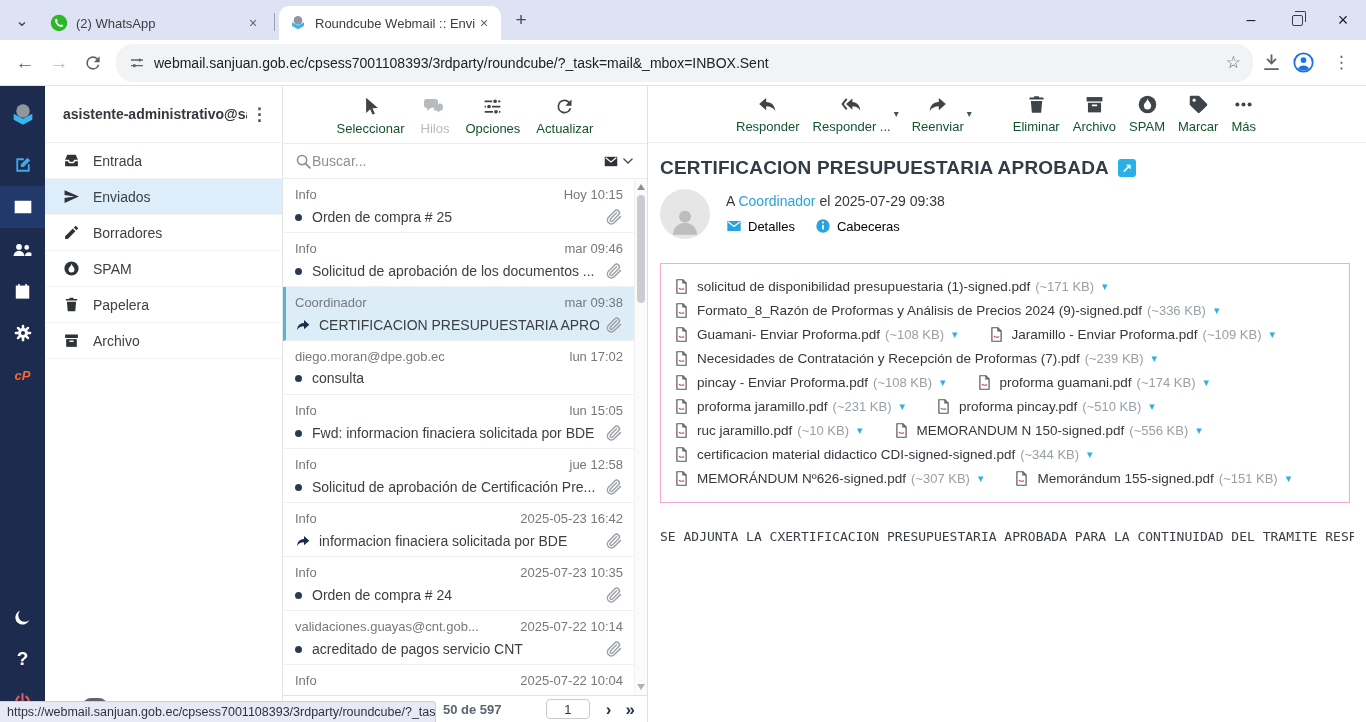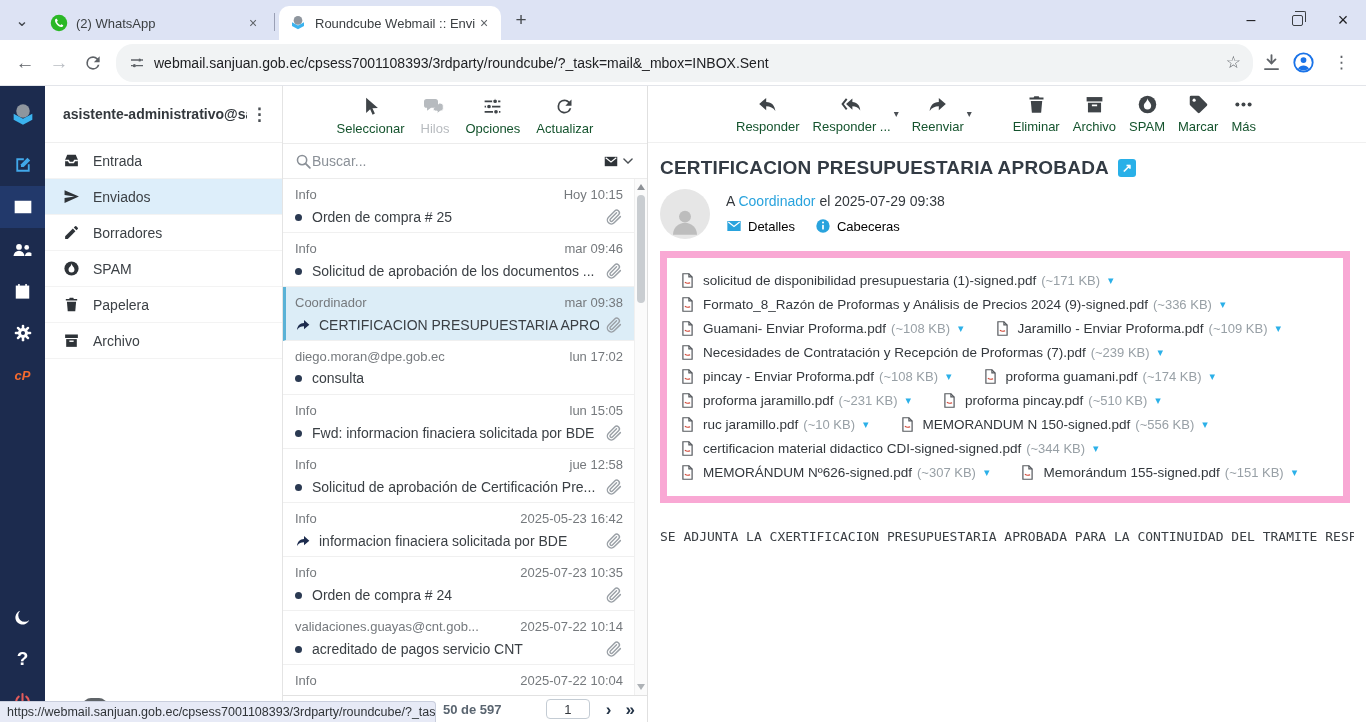--- a/index.html
+++ b/index.html
@@ -105,21 +105,21 @@
   .msg-head { display:flex; padding:8px 12px 4px 12px; }
   .avatar { width:50px; height:50px; border-radius:50%; background:#e6e6e6; display:flex; align-items:flex-end; justify-content:center; overflow:hidden; flex:none; }
   .avatar .ic { width:34px; height:34px; color:#bdbdbd; }
   .head-right { margin-left:16px; padding-top:4px; }
   .head-line1 { font-size:14px; color:#33383d; }
   .head-line1 .to-link { color:#29a3dd; }
   .head-line2 { display:flex; align-items:center; gap:20px; margin-top:9px; }
   .head-action { display:flex; align-items:center; gap:6px; color:#000000; font-size:13px; }
   .head-action .ic { width:16px; height:16px; color:#29a3dd; }
 
-  .attach-box { margin:8px 16px 0 12px; border:7px solid #f9a8d4; padding:7px 12px 8px 12px; }
+  .attach-box { margin:20px 16px 0 12px; border:1px solid #f9a8d4; padding:7px 12px 8px 12px; }
   .att-row { display:flex; align-items:center; gap:30px; margin:7px 0; }
   .att-item { display:inline-flex; align-items:center; min-width:0; }
   .att-item .ic.apdf { width:17px; height:17px; color:#55595e; margin-right:7px; flex:none; }
   .aname { font-size:13.5px; color:#33383d; white-space:nowrap; }
   .asize { font-size:13px; color:#98a0a6; margin-left:5px; white-space:nowrap; }
   .acaret { font-size:11px; color:#2bb0e8; margin-left:8px; }
 
   .msg-body { font-family:"DejaVu Sans Mono",monospace; font-size:13px; color:#3a3f44; margin:26px 12px 0 12px; white-space:nowrap; overflow:hidden; }
 
   .status-tooltip { position:absolute; left:0; bottom:0; width:436px; height:21px; background:#e7eaf6; border-top:1px solid #c9cedd; border-right:1px solid #c9cedd; border-radius:0 4px 0 0; font-size:12.5px; color:#2f3337; line-height:20px; padding-left:7px; white-space:nowrap; overflow:hidden; z-index:10; }

